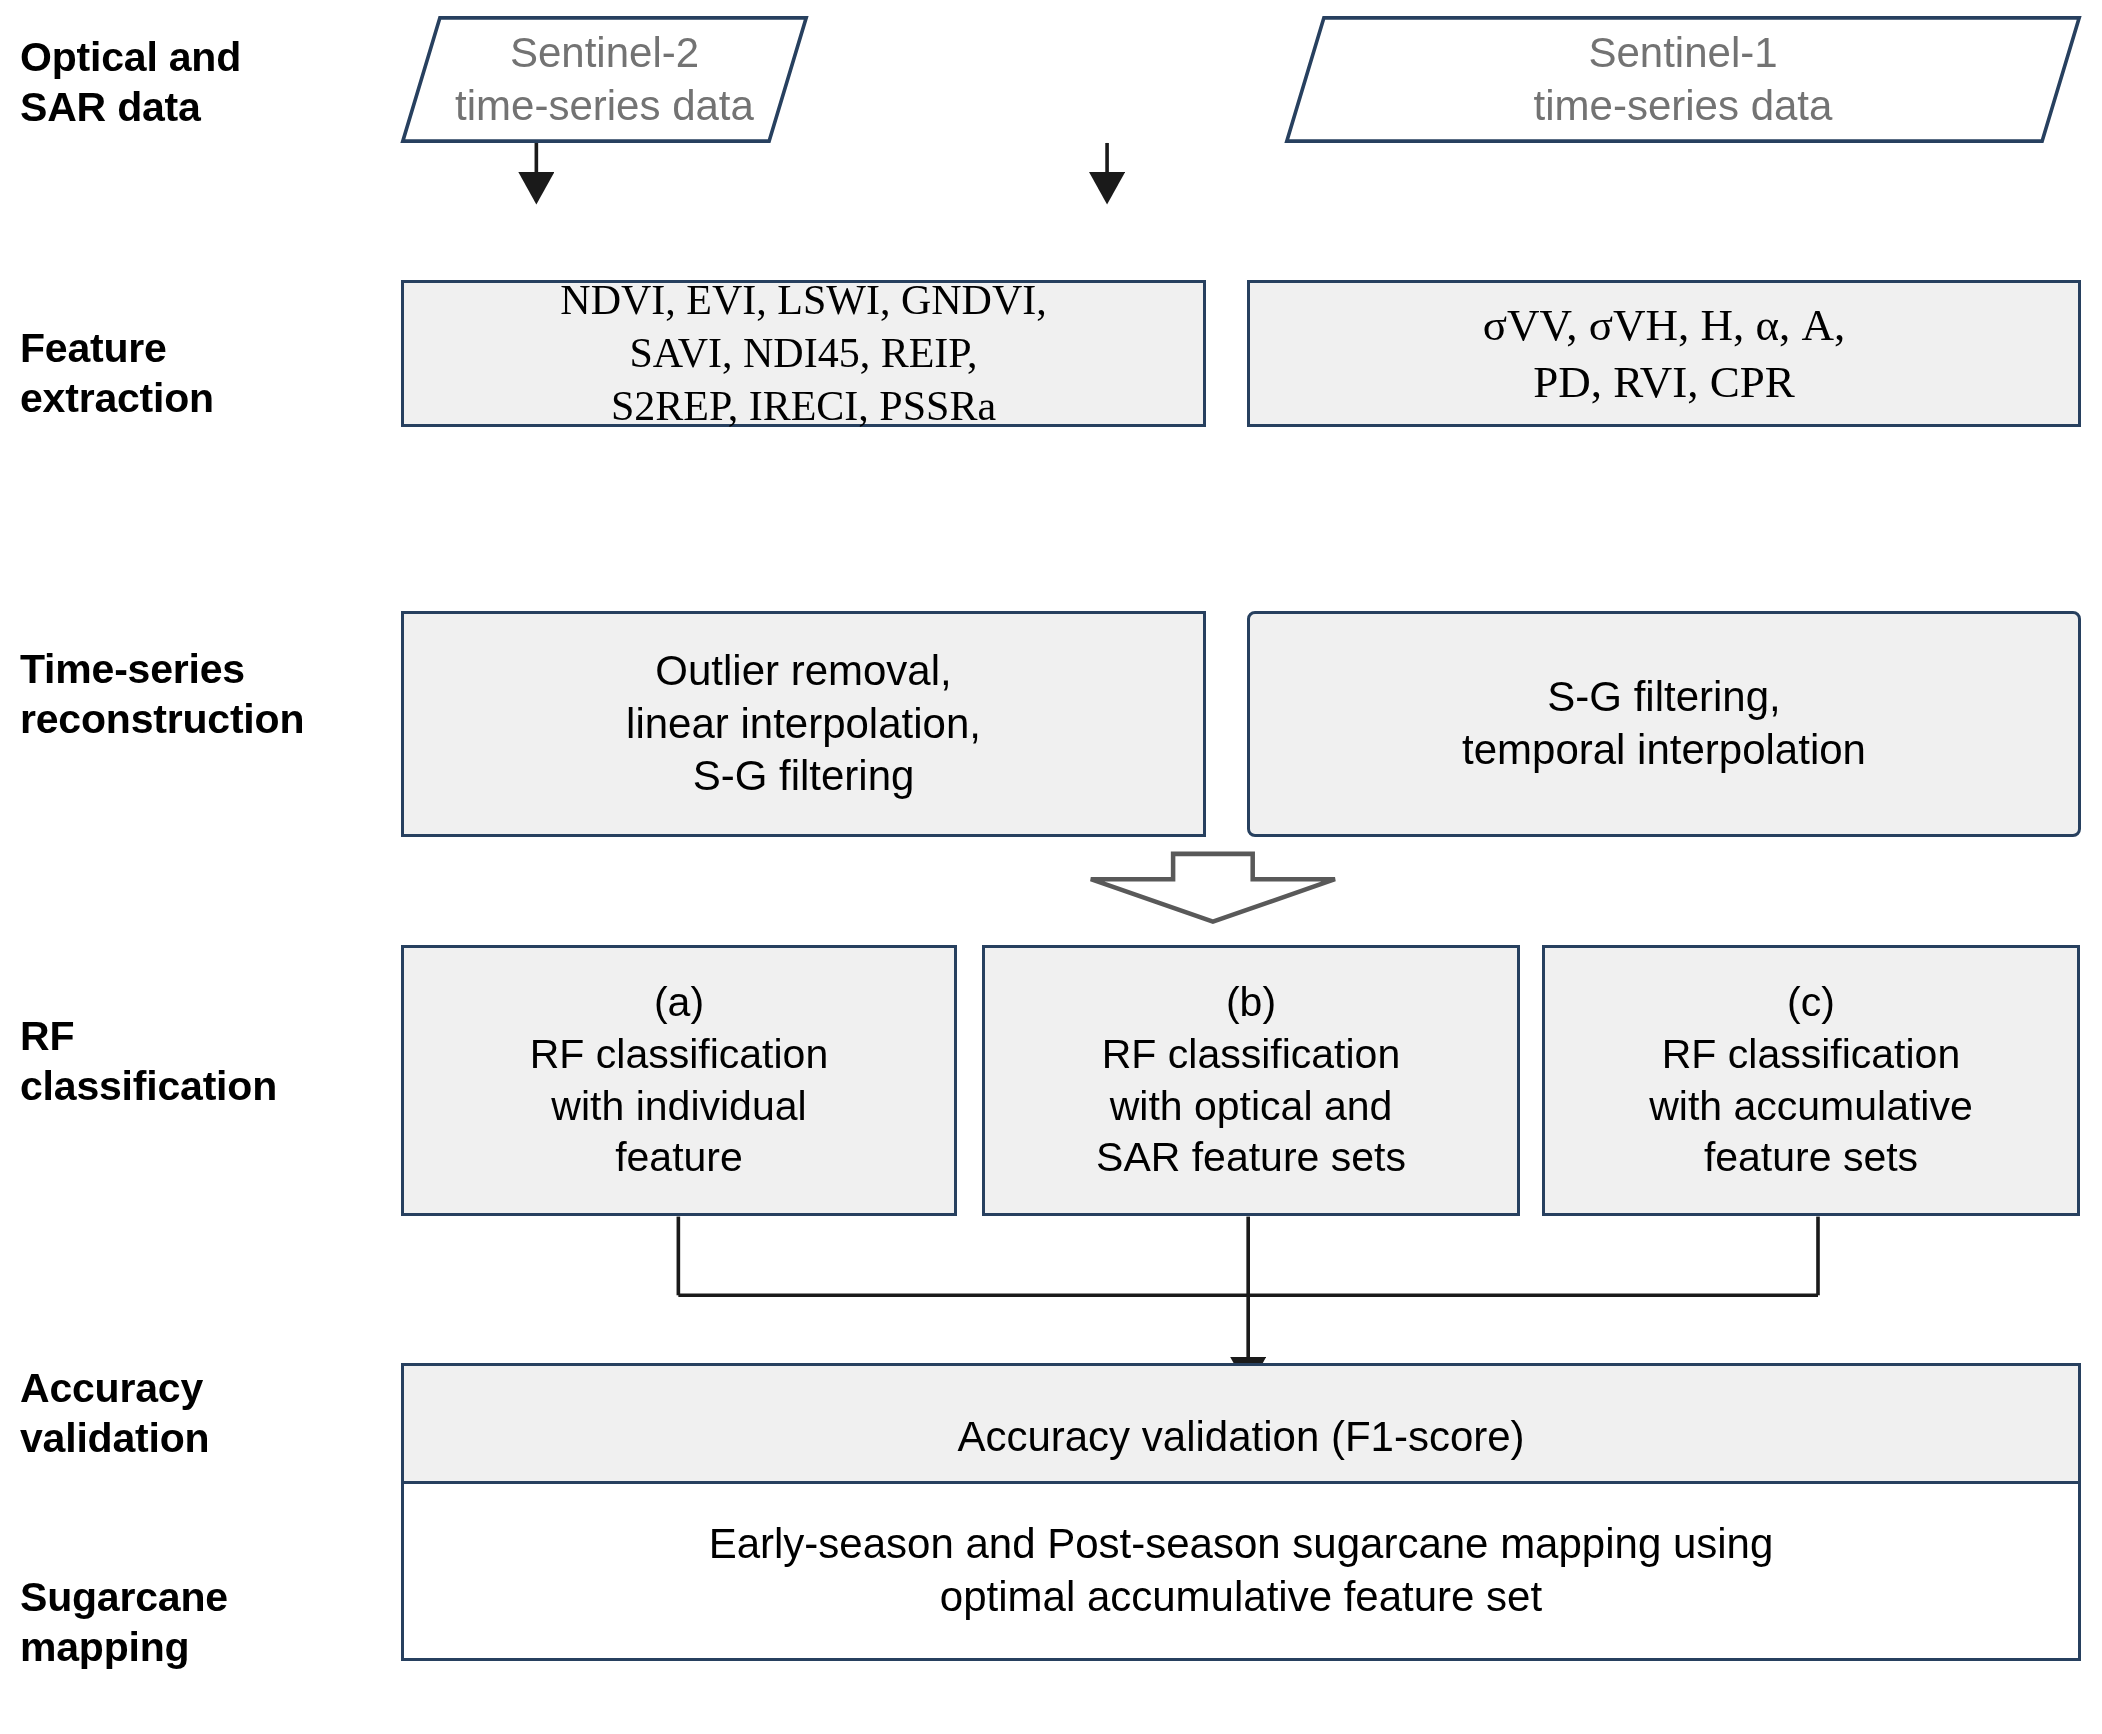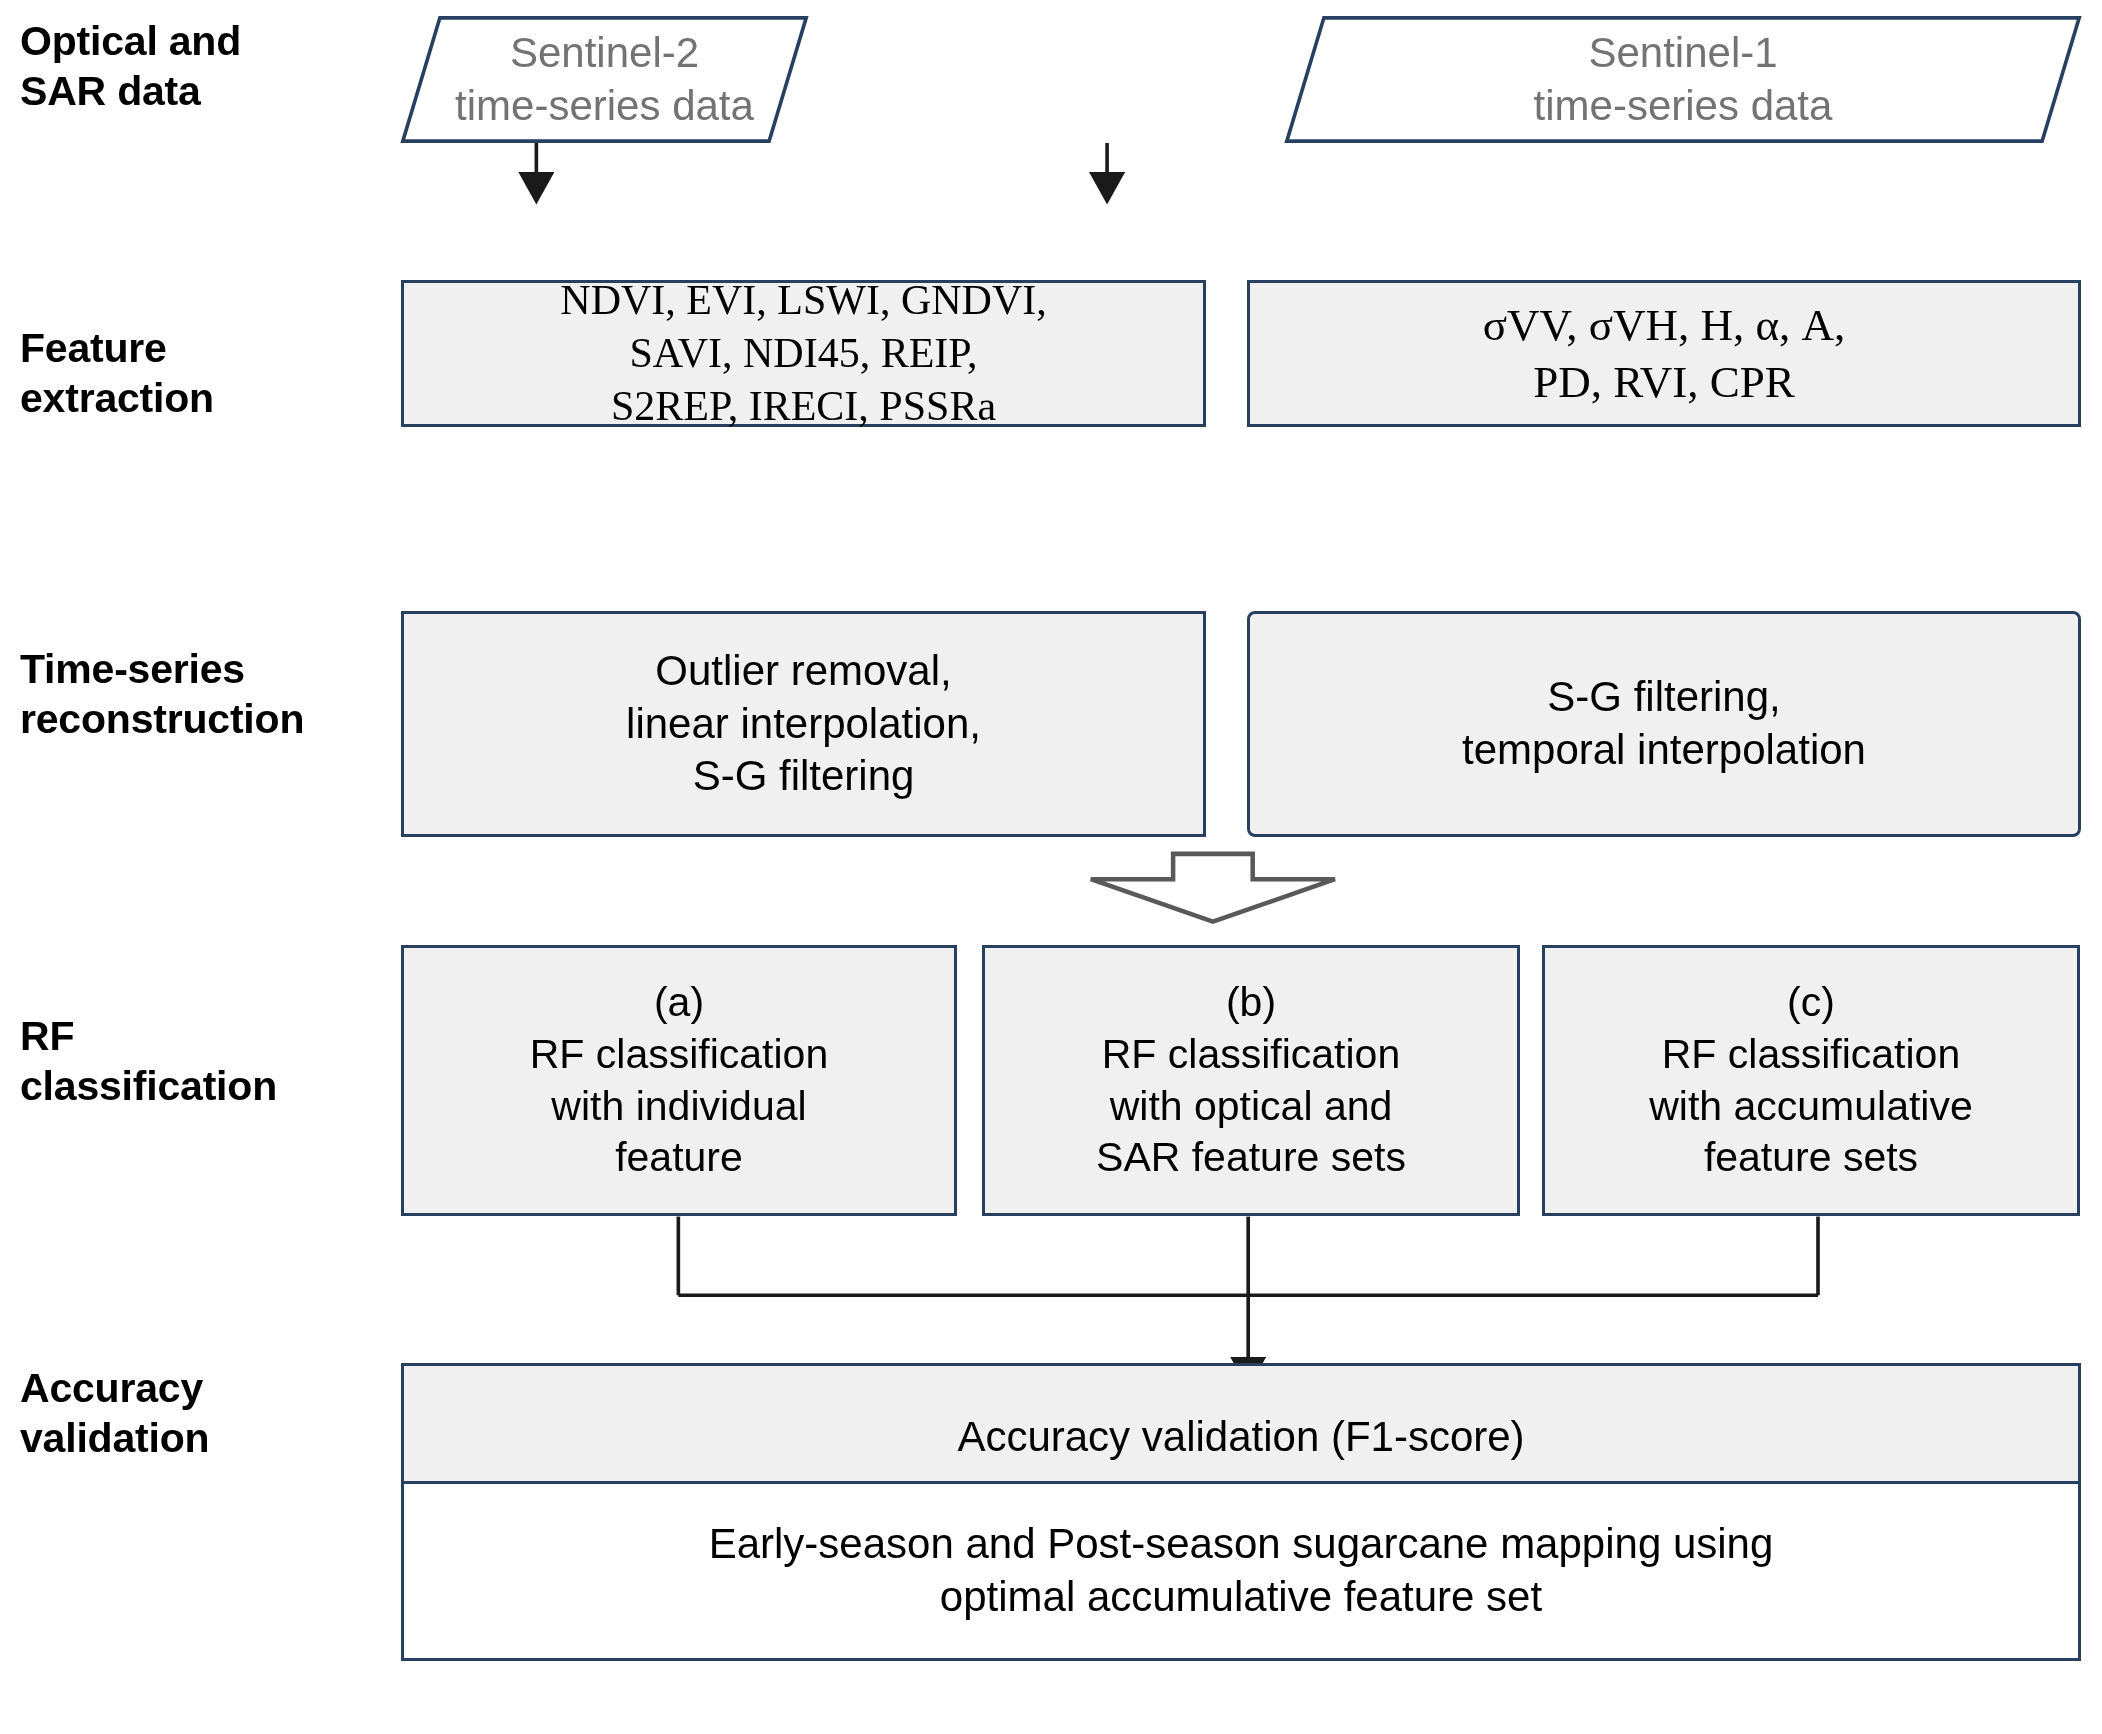--- a/index.html
+++ b/index.html
@@ -138,35 +138,37 @@
       <line x1="750" y1="1432" x2="2010" y2="1432" stroke="#1a1a1a" stroke-width="4"></line>
 
       <line x1="1380" y1="1345" x2="1380" y2="1506" stroke="#1a1a1a" stroke-width="4" marker-end="url(#ah)"></line>
     </g>
 
     <g>
       <line x1="1380" y1="1672" x2="1380" y2="1732" stroke="#1a1a1a" stroke-width="4" marker-end="url(#ah)"></line>
     </g>
   </svg>
 
-  <div class="stage-label" style="left:20px; top:16px; width:362px;">Optical and
+  <div class="stage-label" style="left:20px; top:32px; width:362px;">Optical and
 SAR data</div>
 
   <div class="stage-label" style="left:20px; top:323px; width:362px;">Feature
 extraction</div>
 
   <div class="stage-label" style="left:20px; top:644px; width:380px;">Time-series
 reconstruction</div>
 
   <div class="stage-label" style="left:20px; top:1011px; width:362px;">RF
 classification</div>
 
   <div class="stage-label" style="left:20px; top:1363px; width:362px;">Accuracy
 validation</div>
 
+  <div class="stage-label" style="left:20px; top:1572px; width:362px;">Sugarcane
+mapping</div>
 
   <div class="para-wrap" style="left:401px; top:16.3px; width:407px; height:127px;">
     <svg width="407" height="127" viewBox="0 0 450 140" preserveAspectRatio="none">
       <polygon points="43,2 448,2 407,138 2,138" fill="#ffffff" stroke="#27405f" stroke-width="4"></polygon>
     </svg>
     <div class="para-text">Sentinel-2
 time-series data</div>
   </div>
 
   <div class="para-wrap" style="left:1285px; top:16.3px; width:796px; height:127px;">

